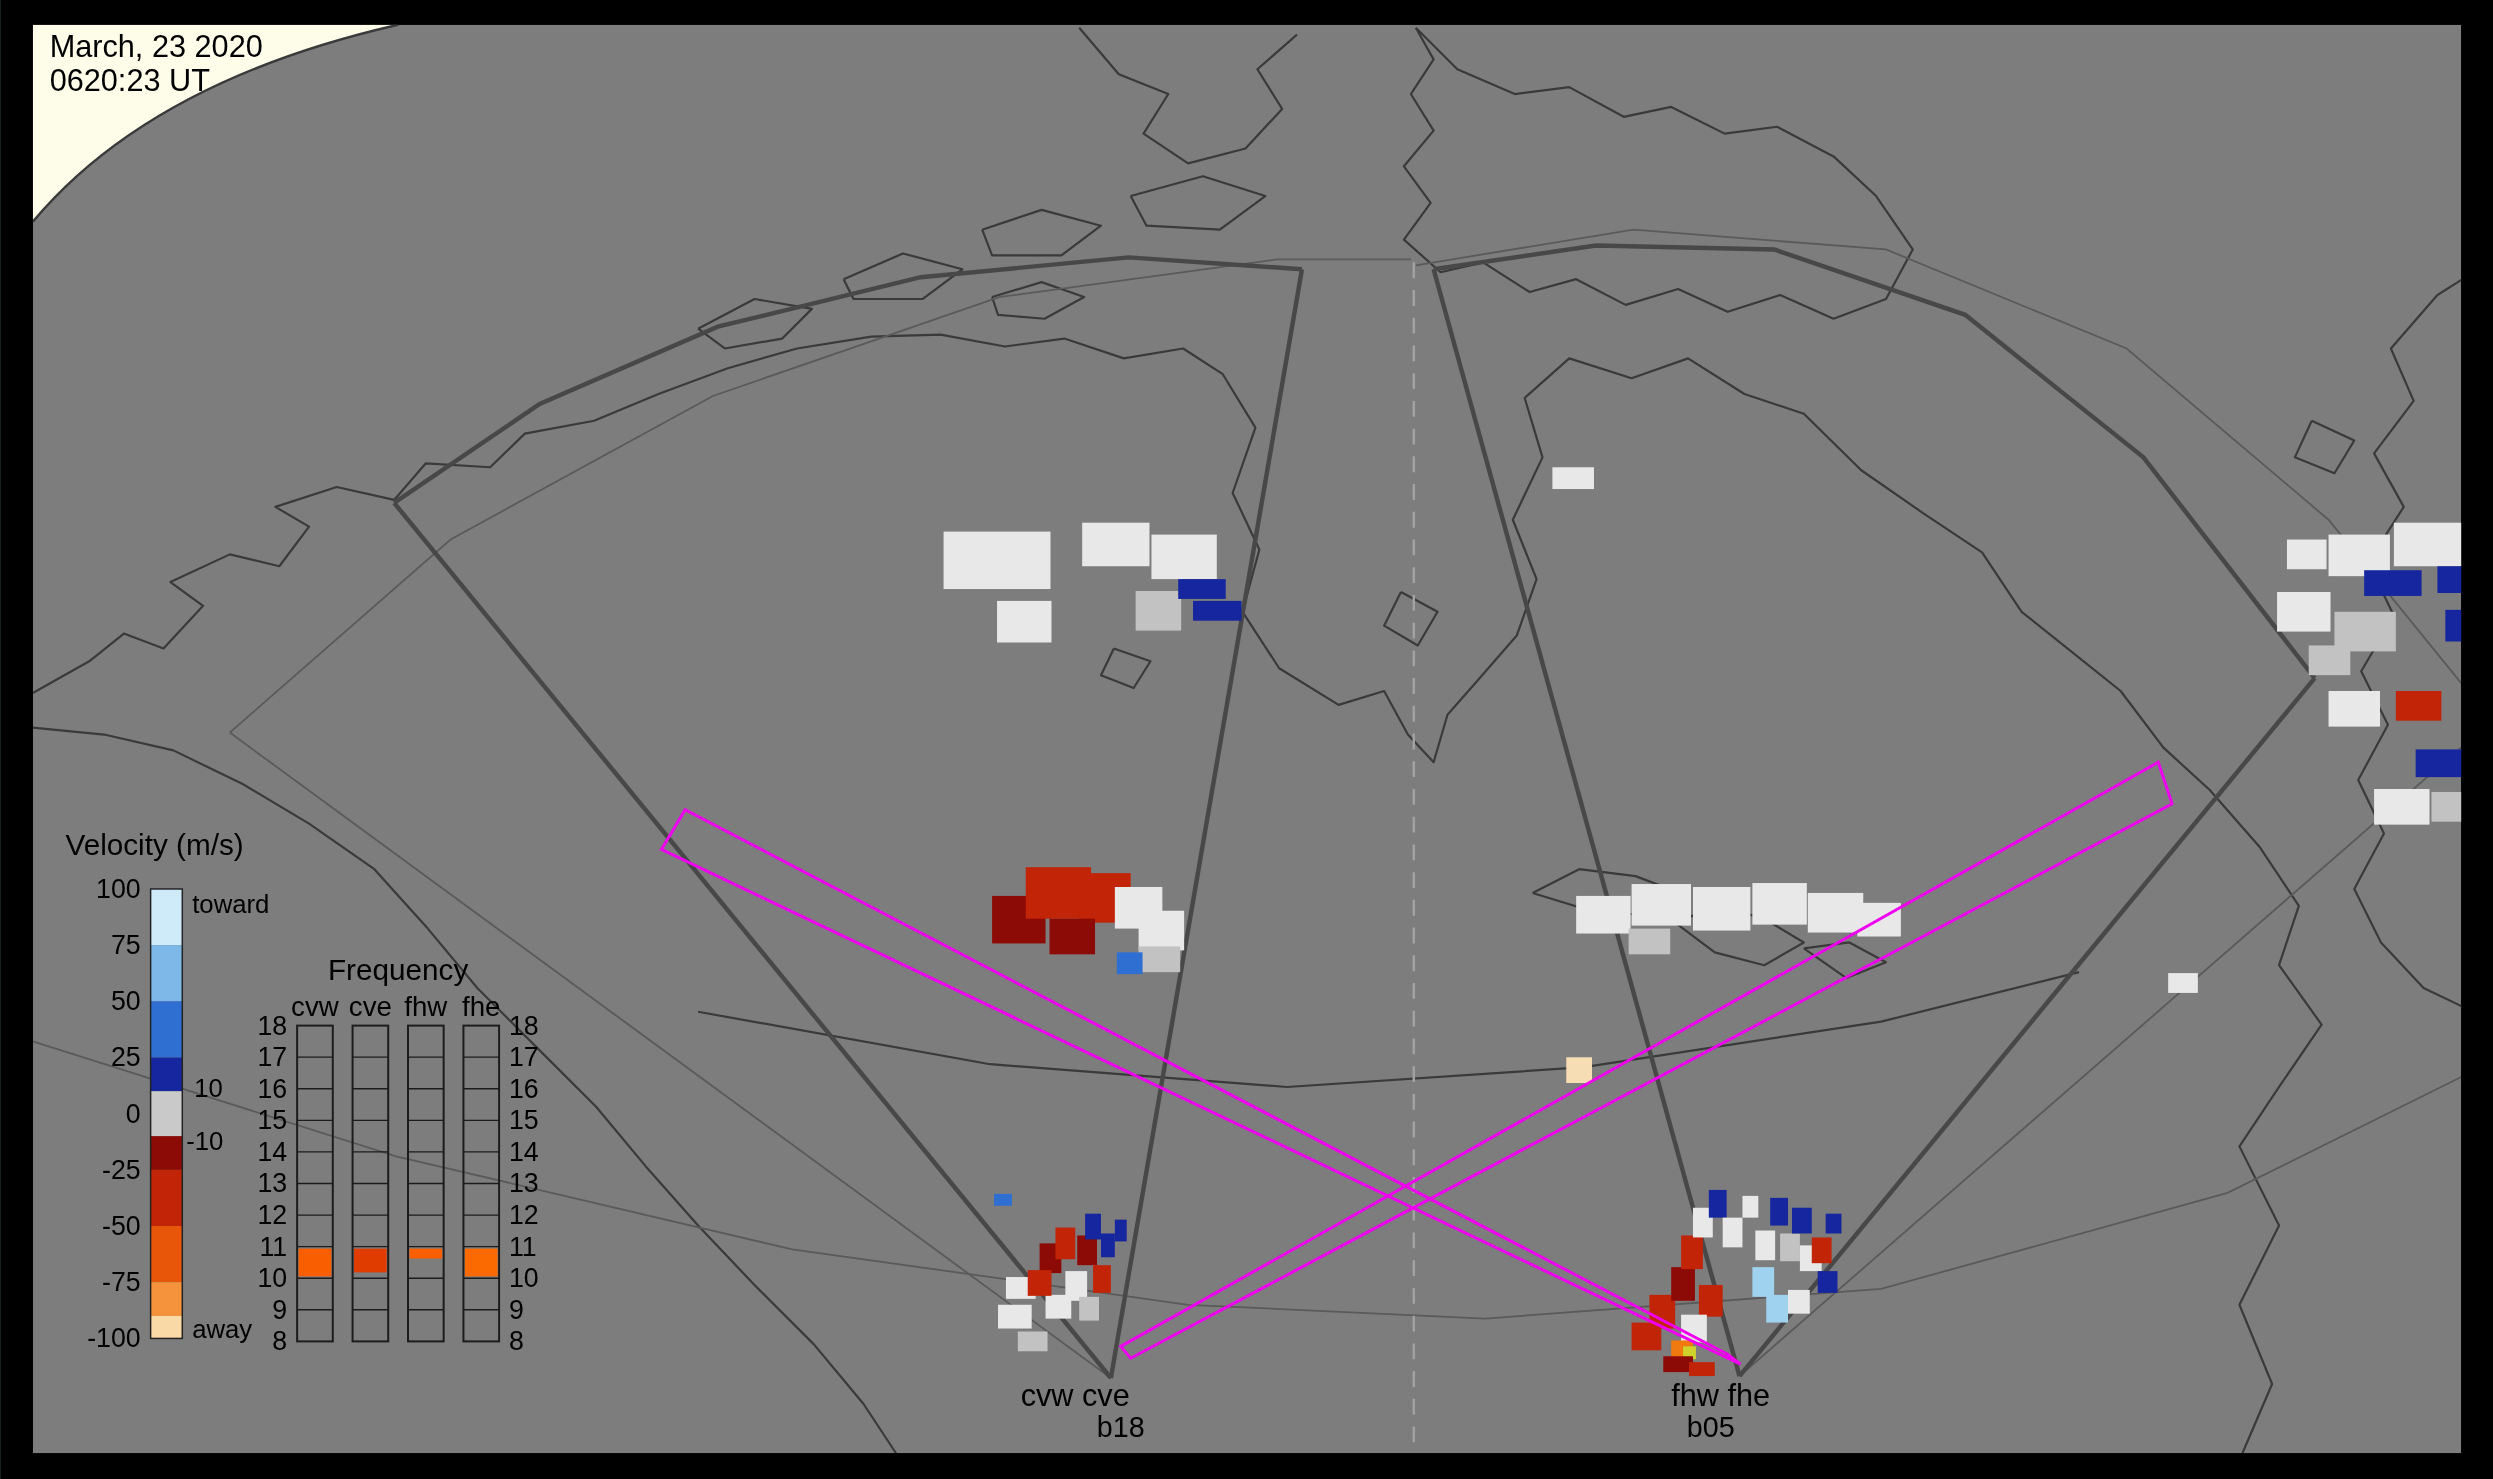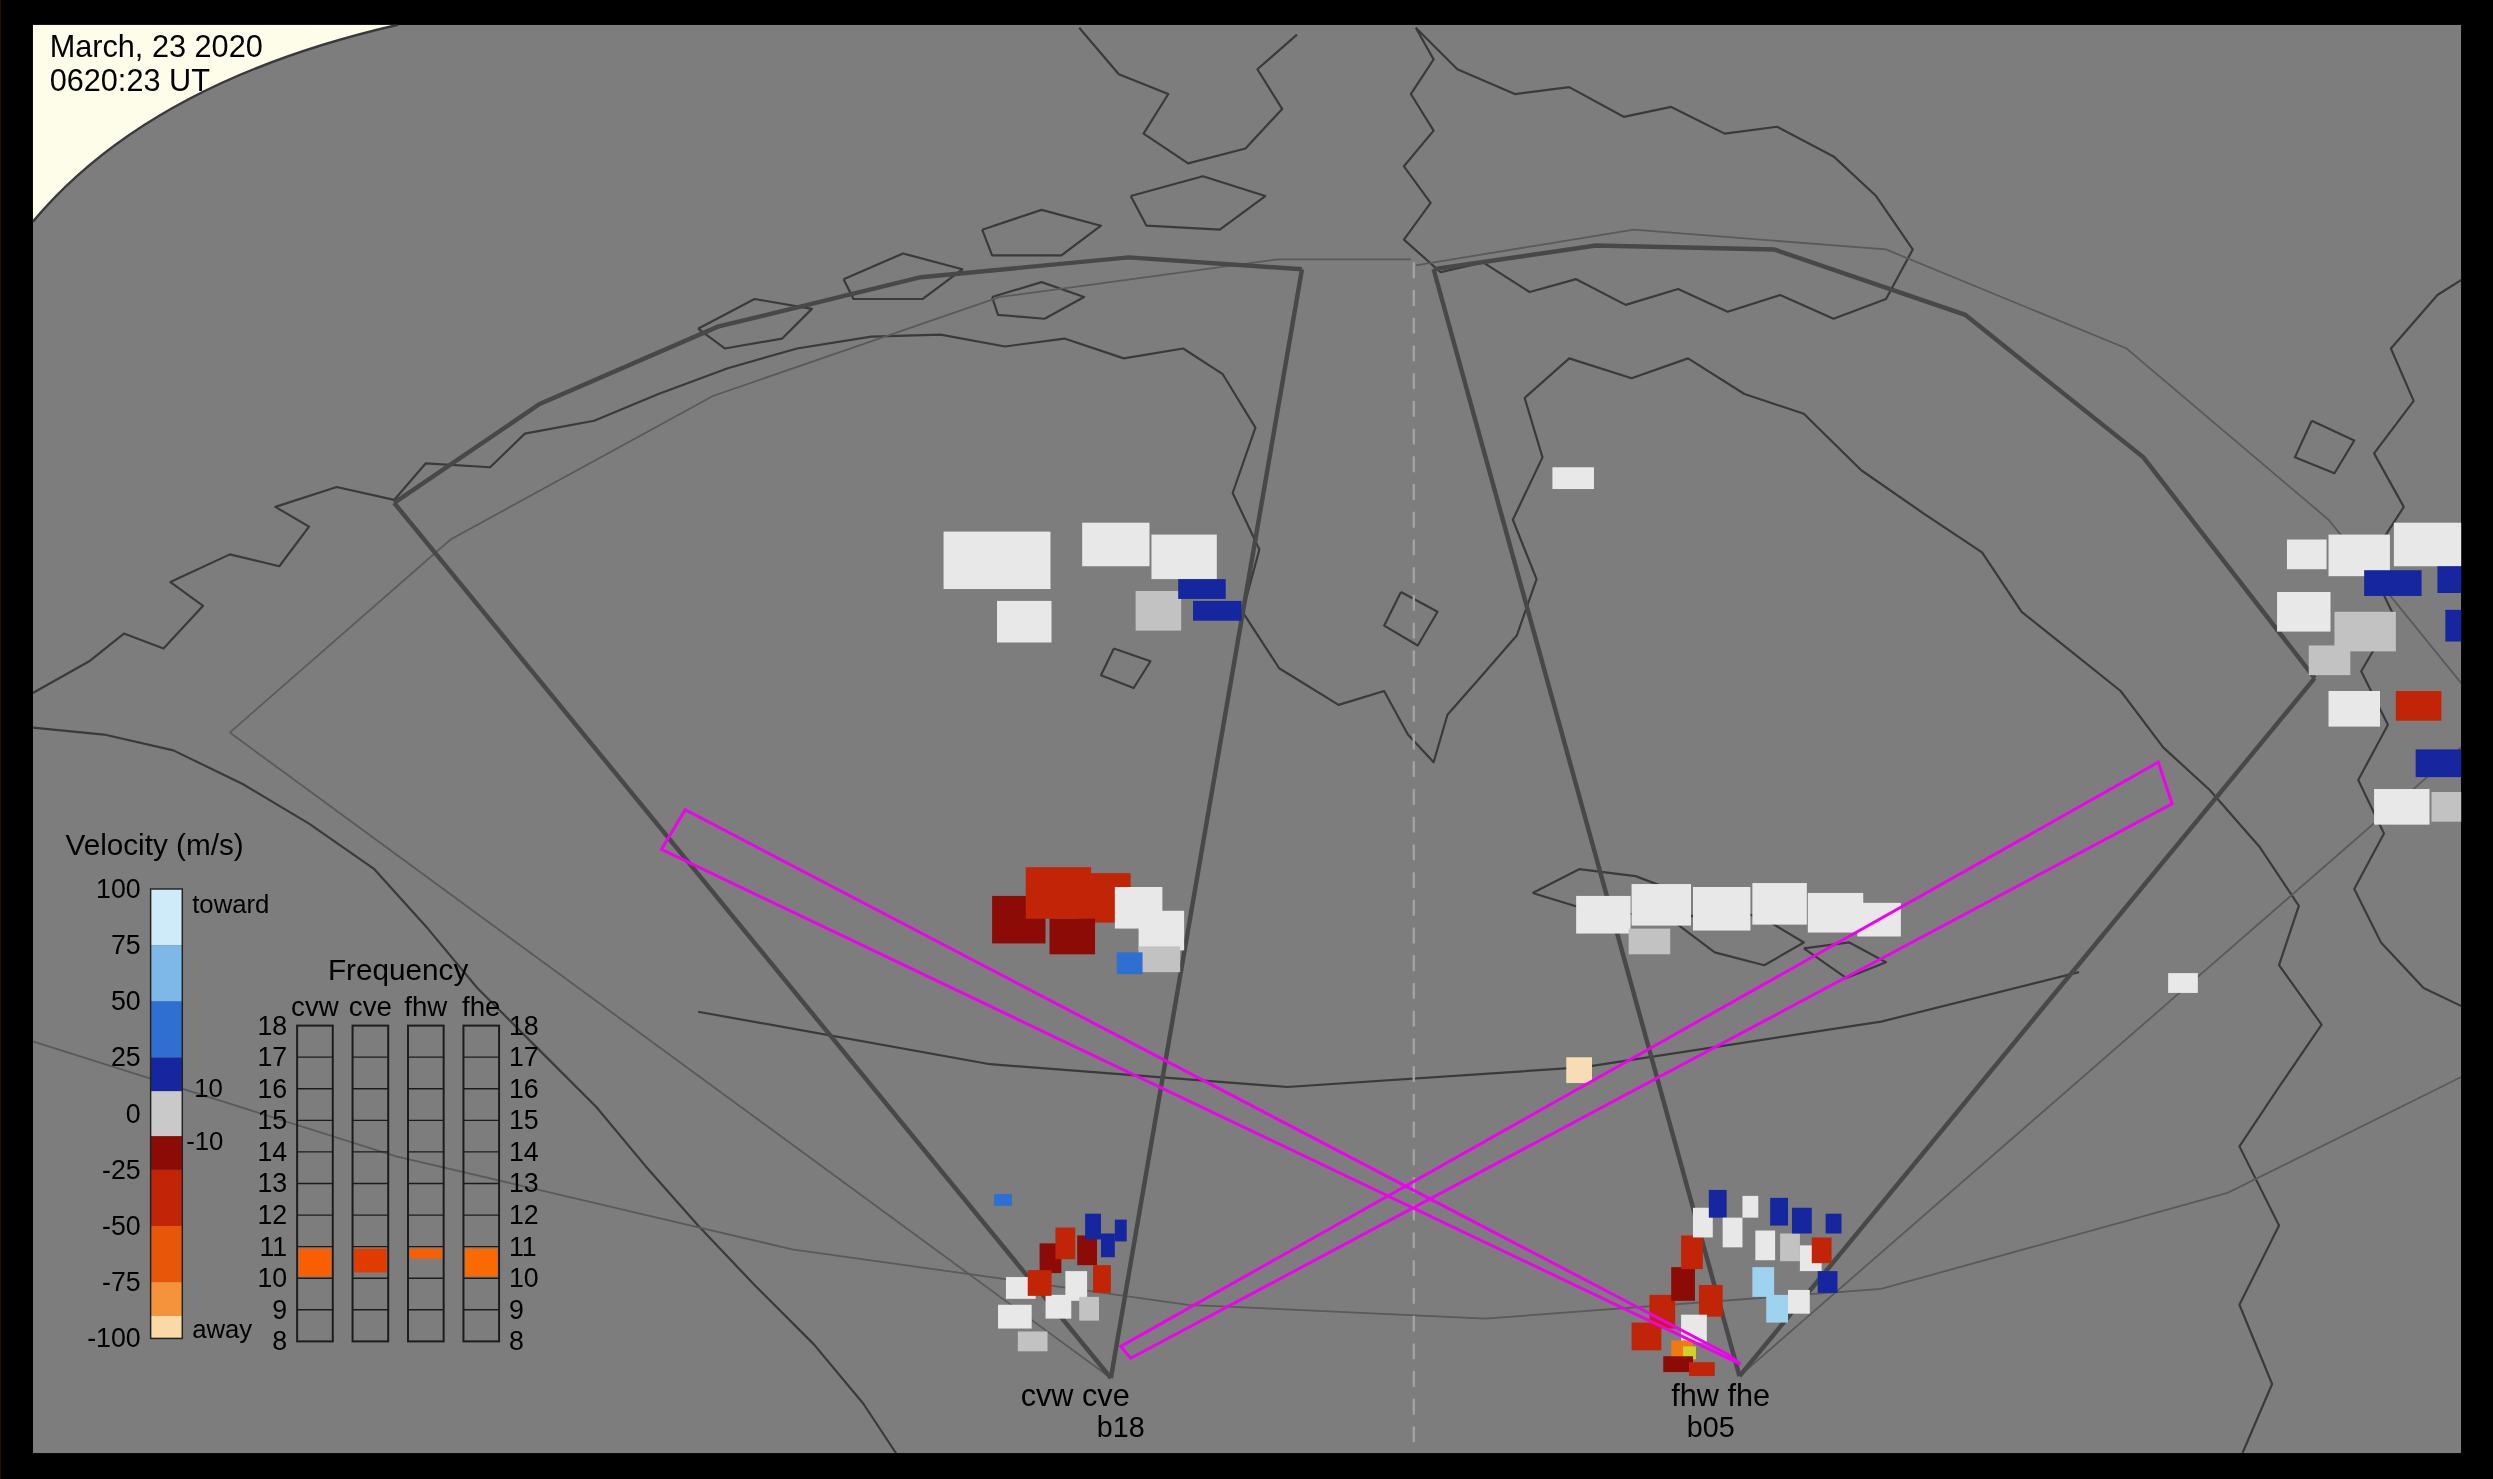--- a/index.html
+++ b/index.html
@@ -1,20 +1,20 @@
 <!DOCTYPE html>
 <html><head>
 <meta charset="utf-8">
 <style>
   html, body { margin: 0; padding: 0; background: #000; }
   .stage {
     position: relative;
     width: 2494px;
     height: 1479px;
-    background: #f97316;
+    background: #86efac;
     overflow: hidden;
     font-family: "Liberation Sans", "DejaVu Sans", sans-serif;
   }
   svg { display: block; }
   text {
     font-family: "Liberation Sans", "DejaVu Sans", sans-serif;
     fill: #000;
   }
 </style>
 </head>

